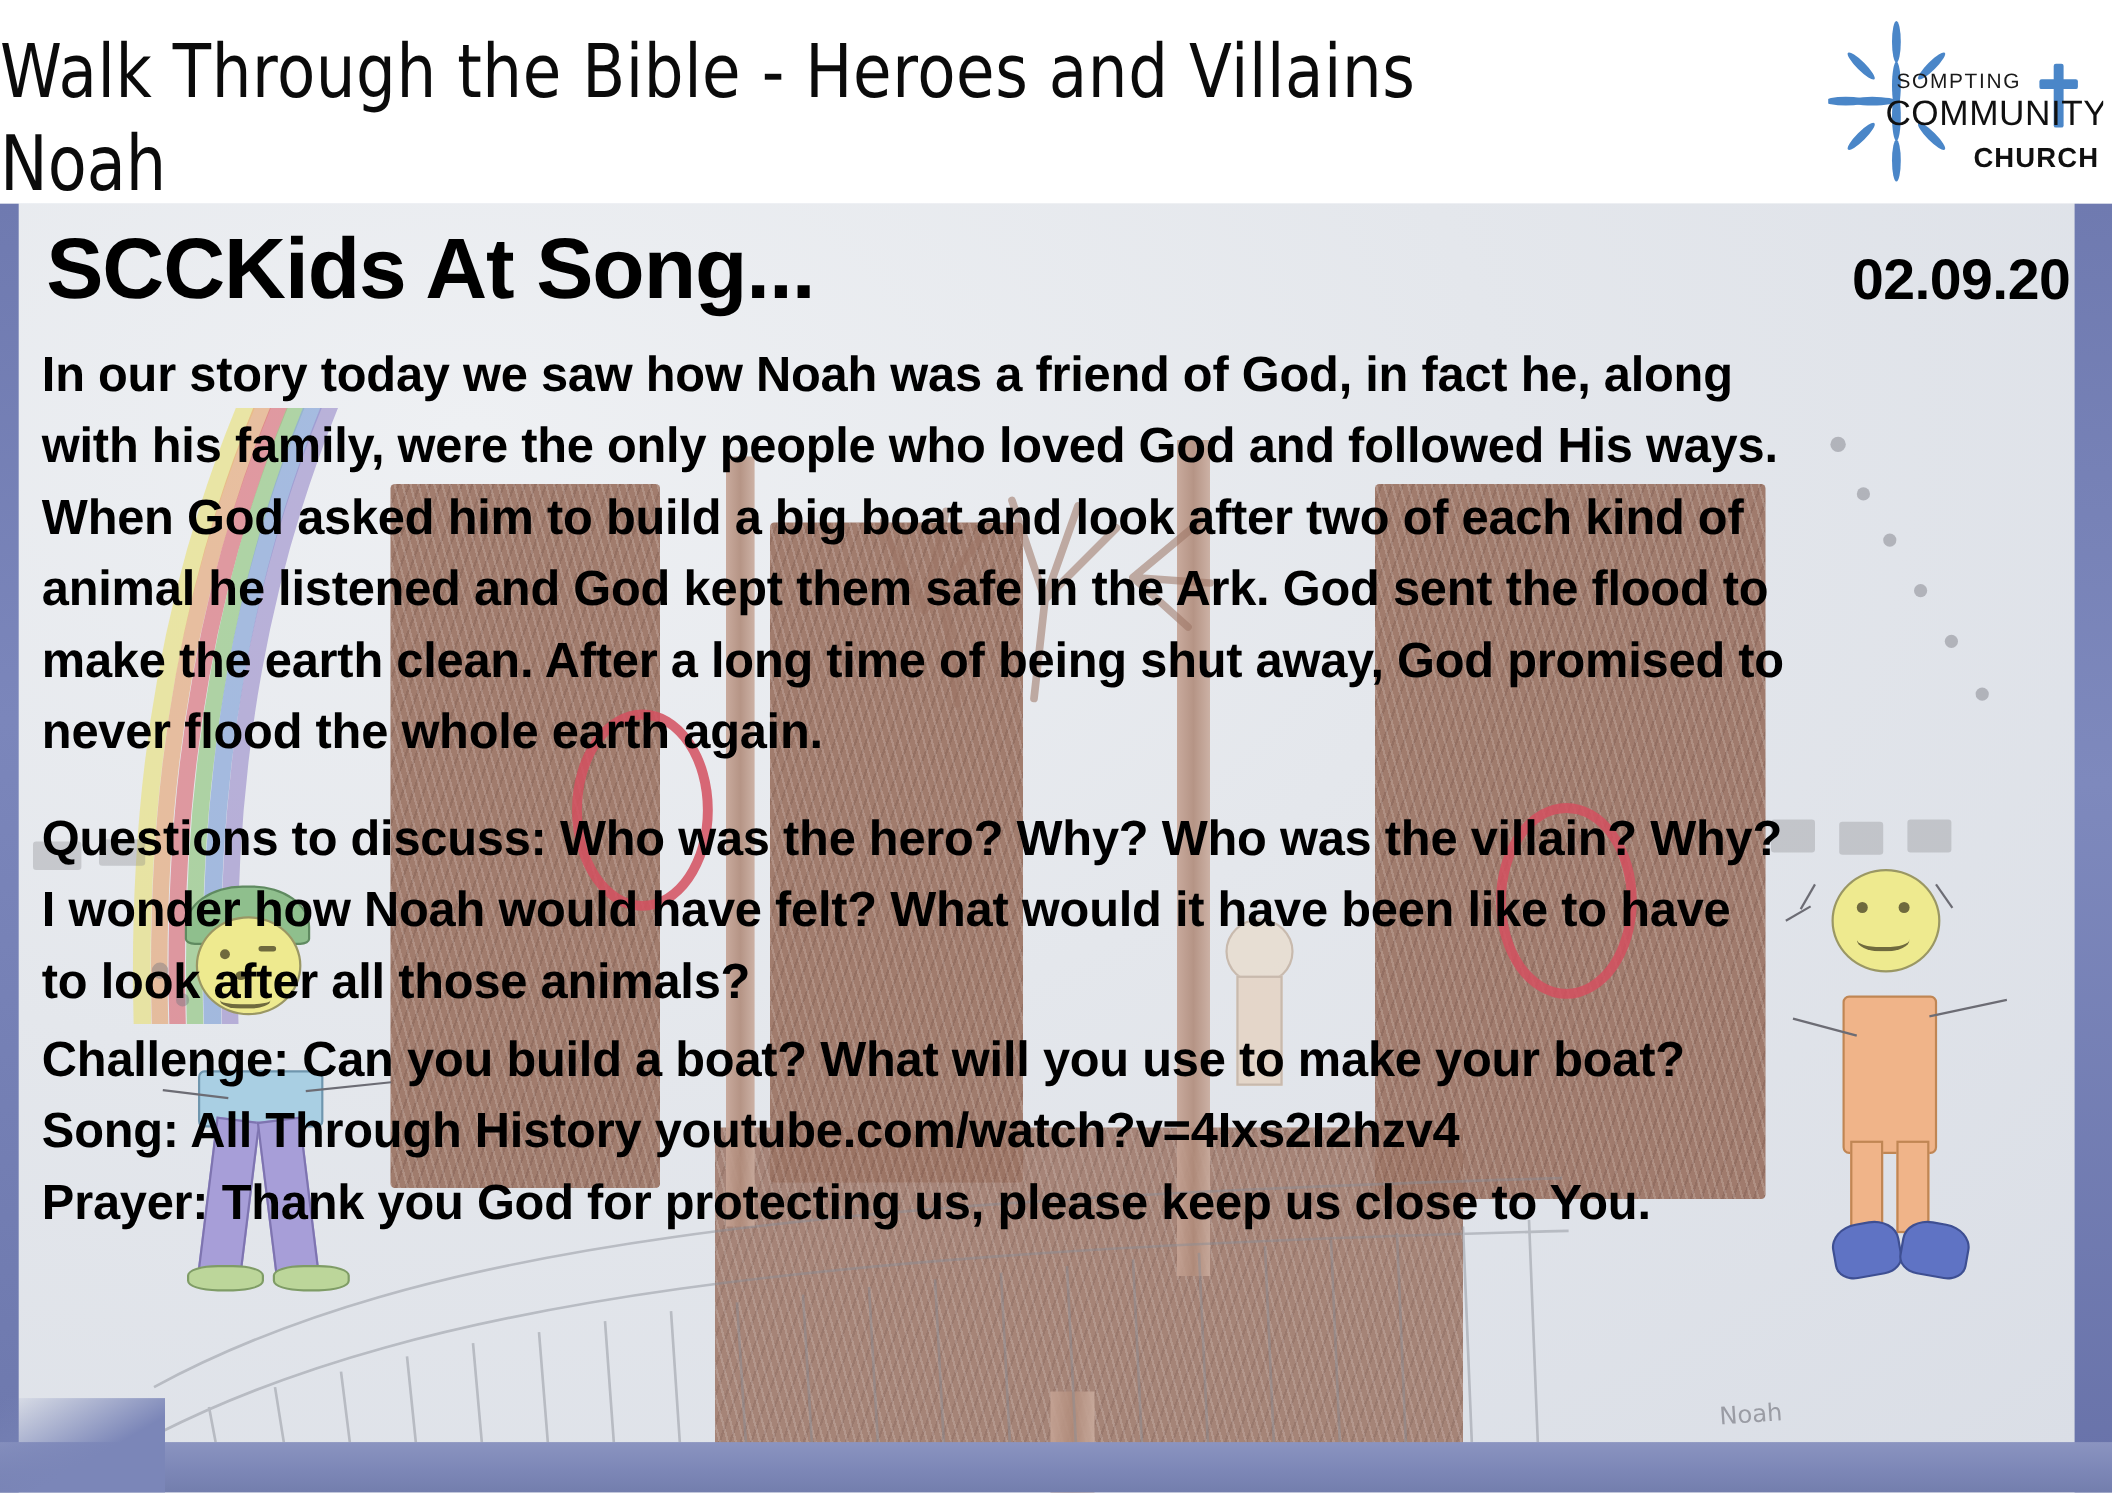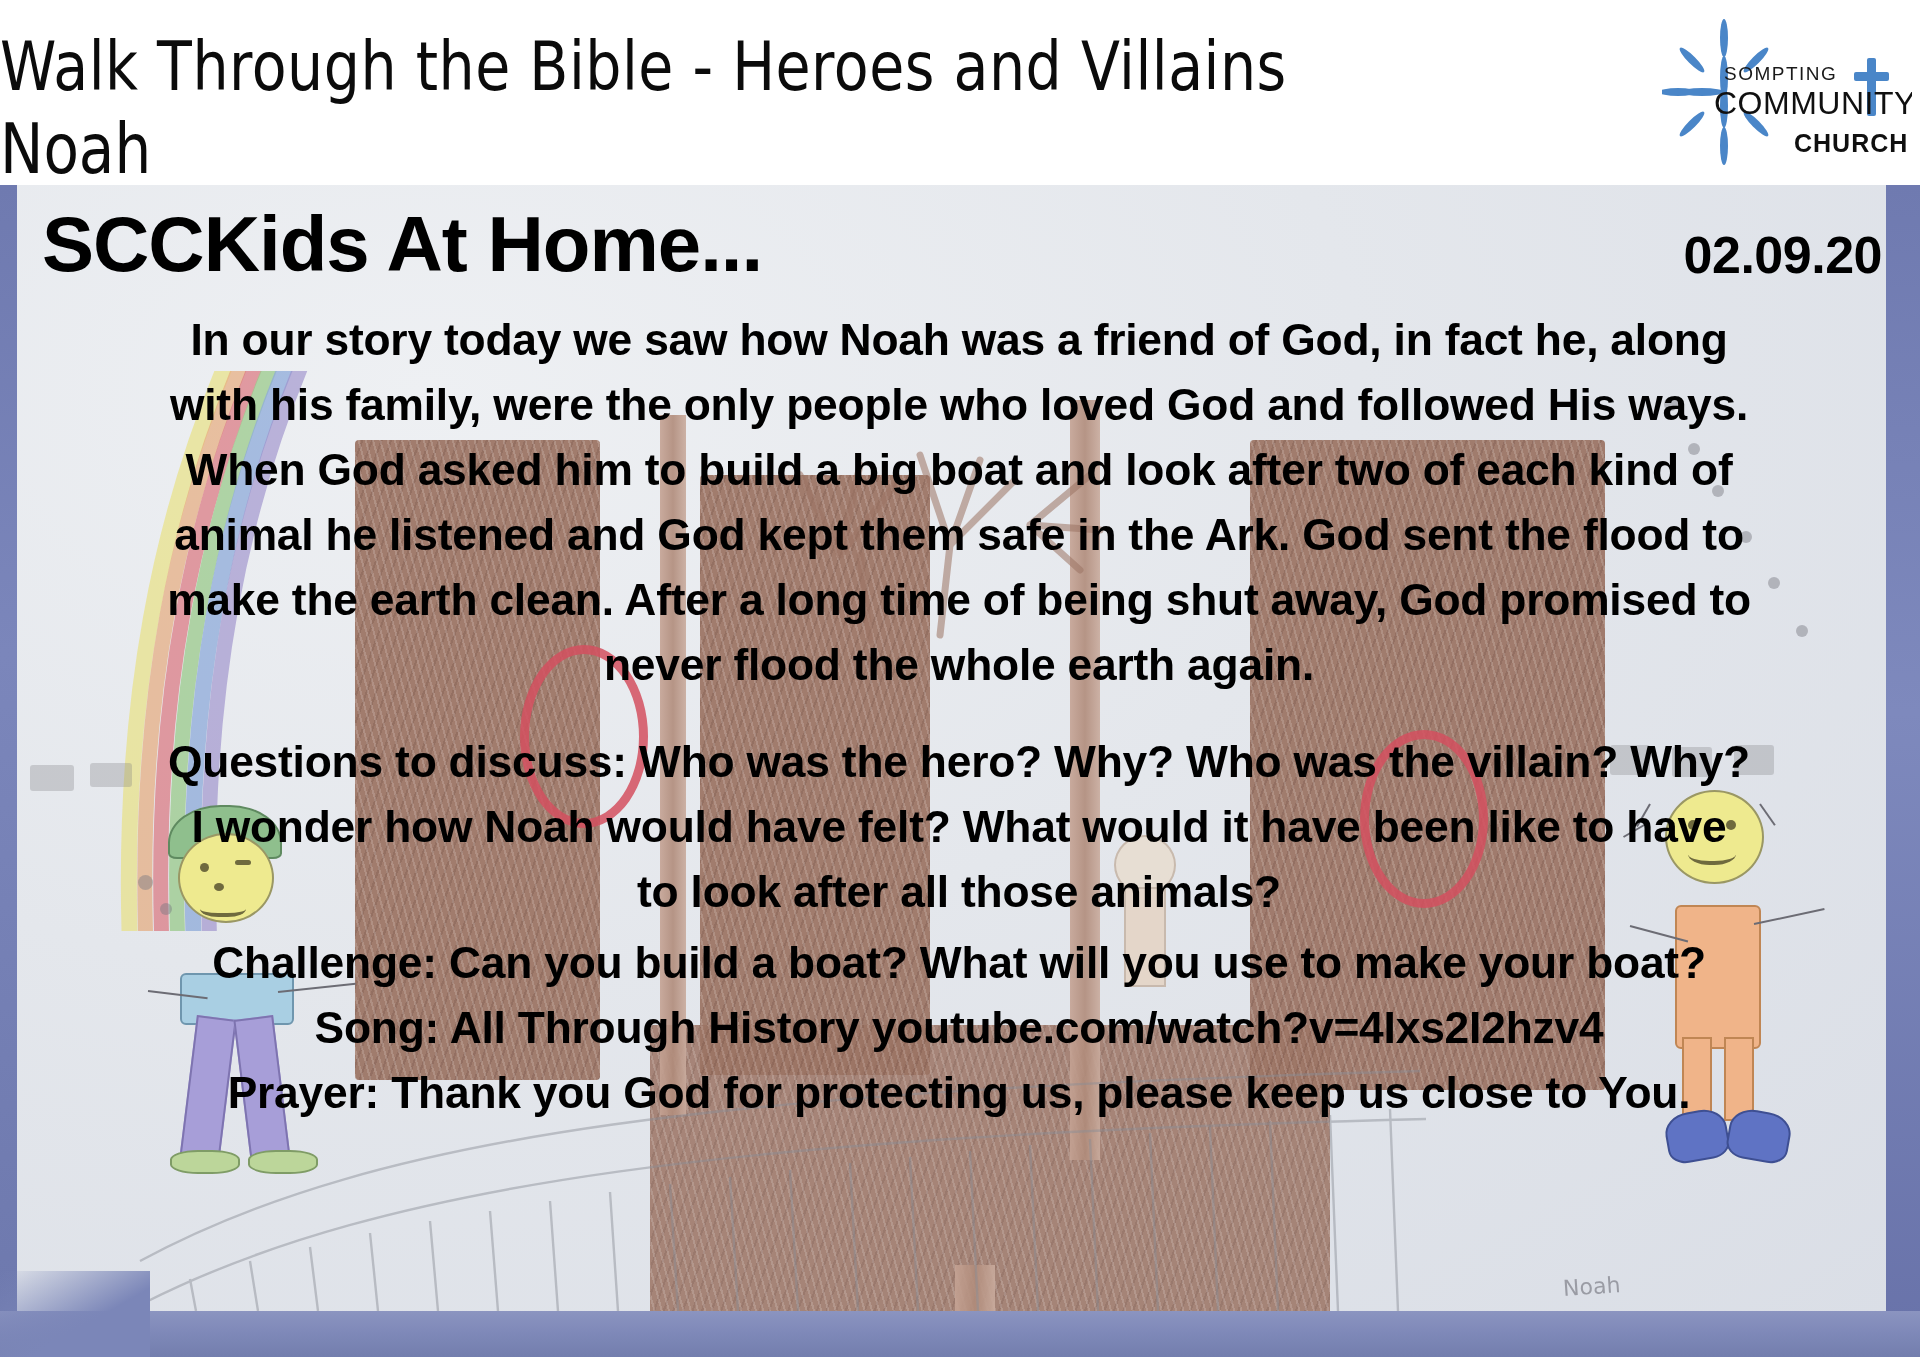--- a/index.html
+++ b/index.html
@@ -223,21 +223,20 @@
     margin-top: 24px;
     letter-spacing: -0.5px;
     white-space: nowrap;
   }
 
   .body-text {
     position: absolute;
     left: 24px;
     right: 26px;
     top: 122px;
-    text-align: center;
     font-family: "Liberation Sans", sans-serif;
     font-weight: 700;
     color: #000000;
   }
   .para {
     font-size: 45px;
     line-height: 65px;
     letter-spacing: -0.2px;
     transform: scaleX(0.985);
   }
@@ -401,21 +400,21 @@
   <div class="handwrite">Noah</div>
 
   <div class="edge-left"></div>
   <div class="edge-right"></div>
   <div class="edge-bottom"></div>
   <div class="edge-bottom-left"></div>
 
   <div class="overlay">
 
     <div class="headline-row">
-      <div class="headline">SCCKids At Home...</div>
+      <div class="headline">SCCKids At Song...</div>
       <div class="date">02.09.20</div>
     </div>
 
     <div class="body-text">
 
       <div class="para p1">
         <span class="line">In our story today we saw how Noah was a friend of God, in fact he, along</span>
         <span class="line">with his family, were the only people who loved God and followed His ways.</span>
         <span class="line">When God asked him to build a big boat and look after two of each kind of</span>
         <span class="line">animal he listened and God kept them safe in the Ark. God sent the flood to</span>

